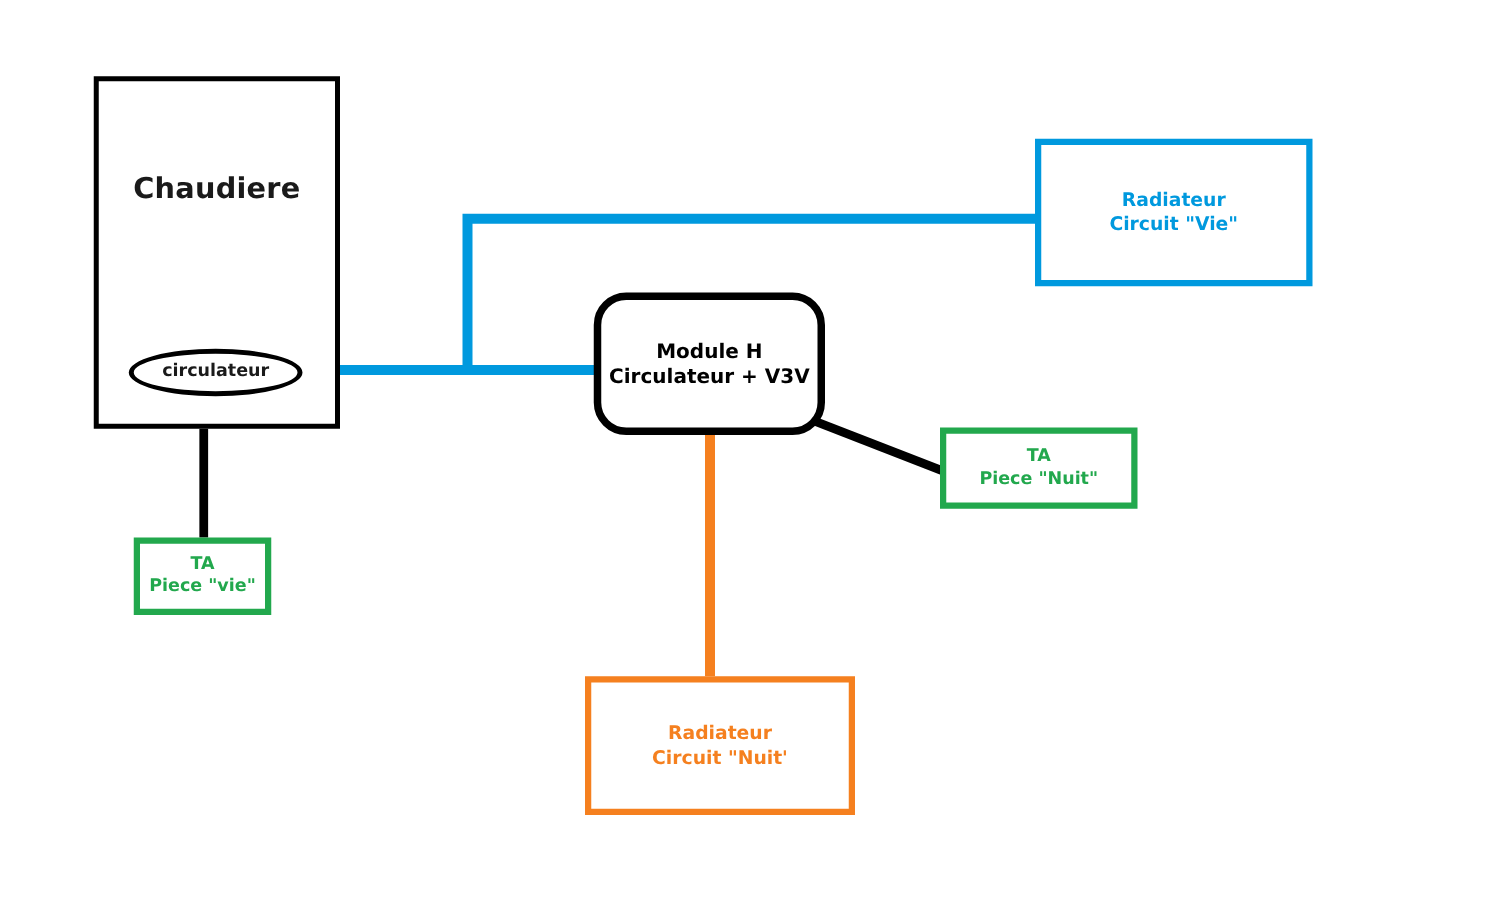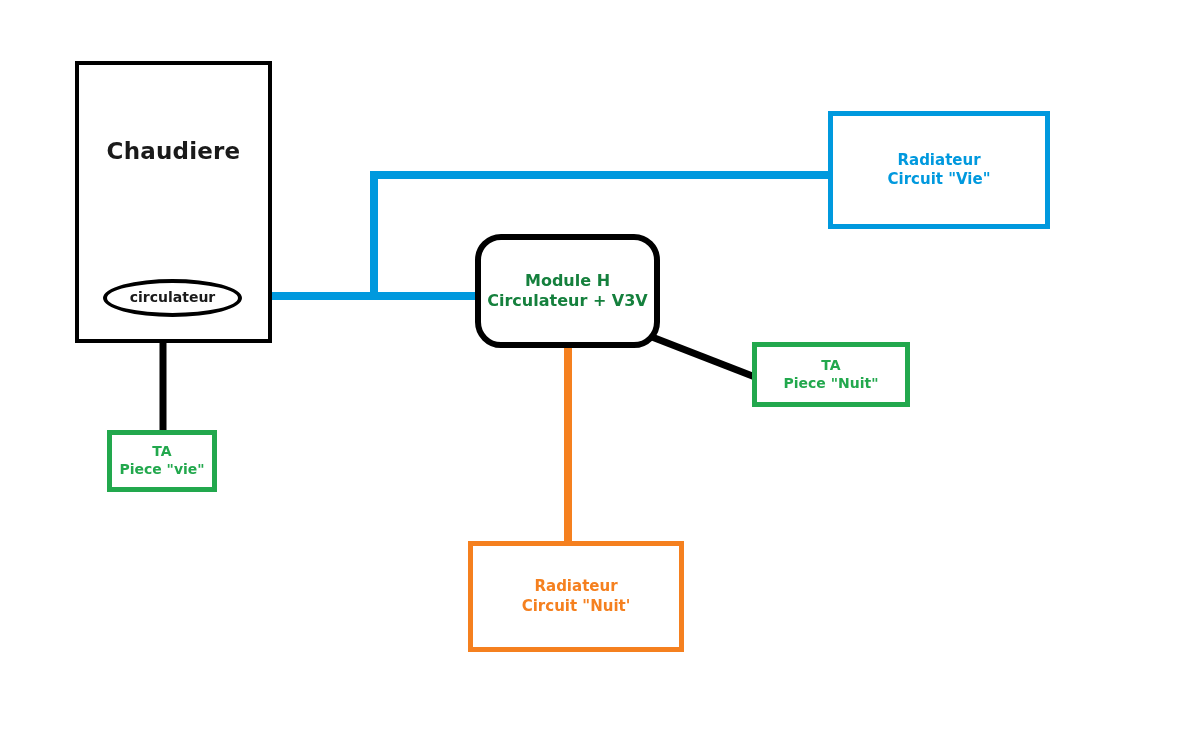--- a/index.html
+++ b/index.html
@@ -61,21 +61,21 @@
     z-index: 4;
   }
 
   
   #module-h {
     left: 475px; top: 234px;
     width: 185px; height: 114px;
     border: 6px solid #000000;
     border-radius: 26px;
     font-size: 16px;
-    color: #15803d;
+    color: #000000;
     z-index: 4;
   }
 
   
   #rad-vie {
     left: 828px; top: 111px;
     width: 222px; height: 118px;
     border: 5px solid #0099DE;
     color: #0099DE;
     font-size: 15px;

